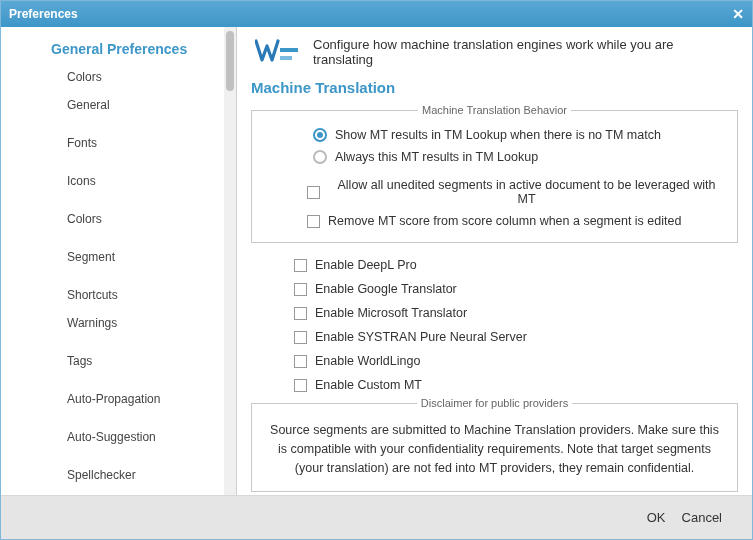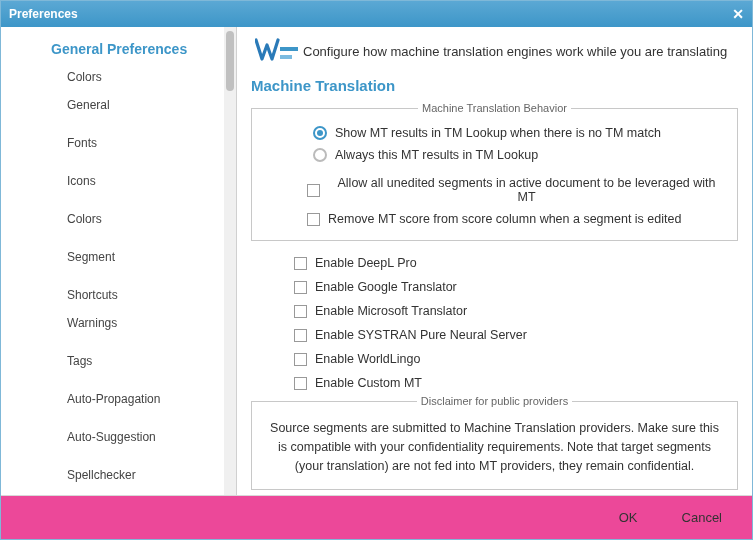--- a/index.html
+++ b/index.html
@@ -9,36 +9,36 @@
   .titlebar .close { color: #fff; font-size: 14px; cursor: pointer; }
   .body { flex: 1; display: flex; overflow: hidden; padding-left: 40px; }
   .sidebar-wrap { width: 196px; display: flex; border-right: 1px solid #d0d0d0; }
   .sidebar { width: 184px; overflow-y: auto; padding: 8px 0 8px 0; }
   .scrollbar { width: 12px; background: #f0f0f0; position: relative; }
   .scrollbar .thumb { position: absolute; top: 4px; left: 2px; width: 8px; height: 60px; background: #c0c0c0; border-radius: 4px; }
   .cat-header { color: #3d96c8; font-weight: bold; font-size: 14px; padding: 6px 10px 6px 10px; }
   .sidebar-item { padding: 7px 10px 7px 26px; color: #444; cursor: pointer; font-size: 12px; }
   .sidebar-sep { height: 10px; }
   .main { flex: 1; padding: 0 0 0 0; overflow: hidden; display: flex; flex-direction: column; }
-  .header-area { display: flex; align-items: center; padding: 10px 20px 8px 18px; gap: 4px; }
+  .header-area { display: flex; align-items: center; padding: 10px 20px 8px 18px; gap: 14px; }
   .logo { width: 44px; height: 28px; position: relative; flex-shrink: 0; }
   .header-text { font-size: 13px; color: #333; }
   .section-title { color: #3d96c8; font-weight: bold; font-size: 15px; padding: 4px 20px 8px 14px; }
   .content { flex: 1; padding: 0 14px 6px 14px; overflow-y: auto; text-align: center; }
   fieldset { border: 1px solid #c8c8c8; padding: 8px 12px 10px 12px; margin-bottom: 10px; }
   fieldset legend { color: #666; font-size: 11px; padding: 0 4px; }
   .radio-row, .check-row { display: flex; align-items: center; gap: 8px; padding: 4px 0 4px 6px; font-size: 12.5px; color: #333; margin-left: 43px; }
   .radio { width: 14px; height: 14px; border: 2px solid #3d96c8; border-radius: 50%; display: inline-flex; align-items: center; justify-content: center; flex-shrink: 0; cursor: pointer; }
   .radio.unsel { border-color: #bbb; }
   .radio .dot { width: 6px; height: 6px; background: #3d96c8; border-radius: 50%; }
   .checkbox { width: 13px; height: 13px; border: 1px solid #999; background: #fff; flex-shrink: 0; cursor: pointer; }
   .check-row { padding-left: 0; }
   .engine-list .check-row { padding: 5px 0; }
   .disclaimer-text { font-size: 12.5px; color: #333; line-height: 1.5; padding: 4px 2px; }
-  .footer { height: 44px; border-top: 1px solid #d8d8d8; display: flex; align-items: center; justify-content: flex-end; gap: 44px; padding: 0 30px; font-size: 13px; color: #333; background: #ec4899; }
+  .footer { height: 44px; border-top: 1px solid #d8d8d8; display: flex; align-items: center; justify-content: flex-end; gap: 16px; padding: 0 30px; font-size: 13px; color: #333; background: #e5e5e5; }
   .footer span { cursor: pointer; }
 </style>
 </head>
 <body>
 
 <div class="window">
   <div class="titlebar">
     <span>Preferences</span>
     <span class="close">✕</span>
   </div>

